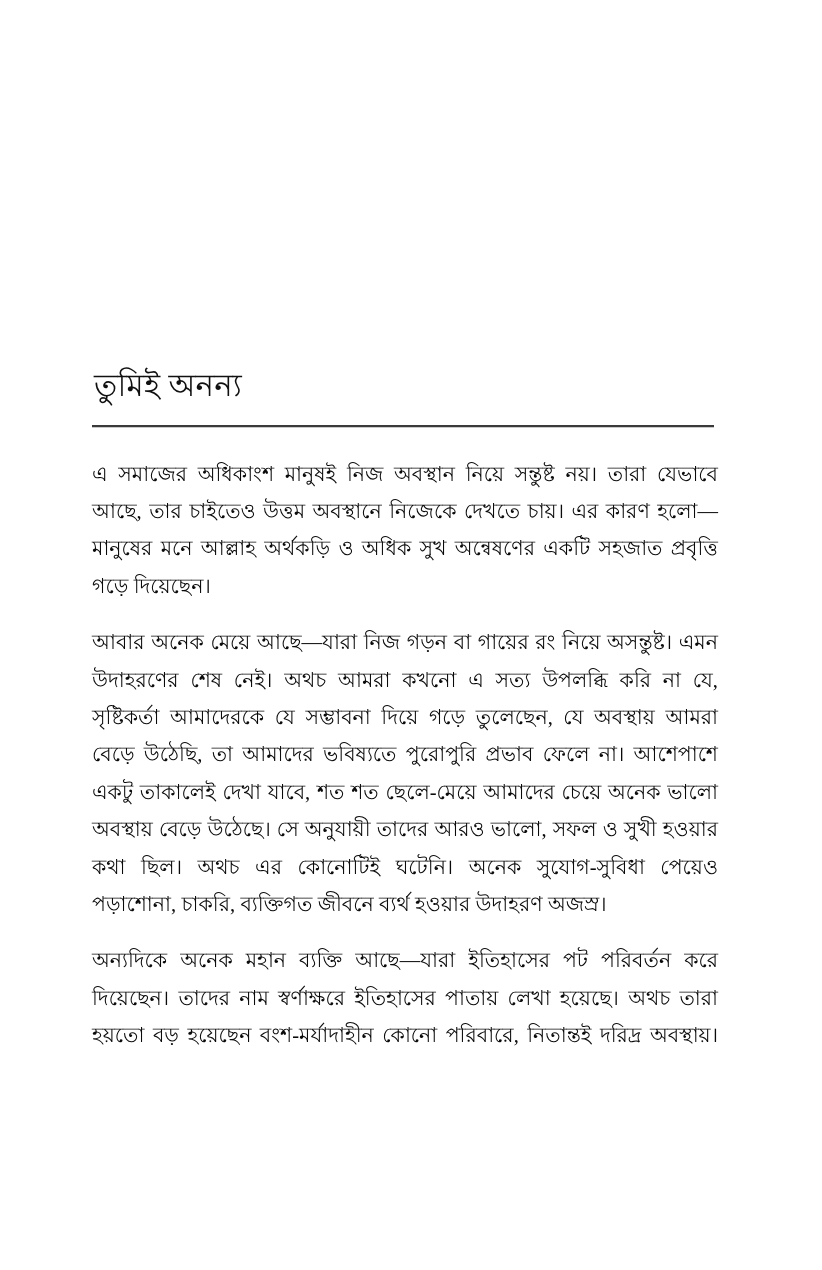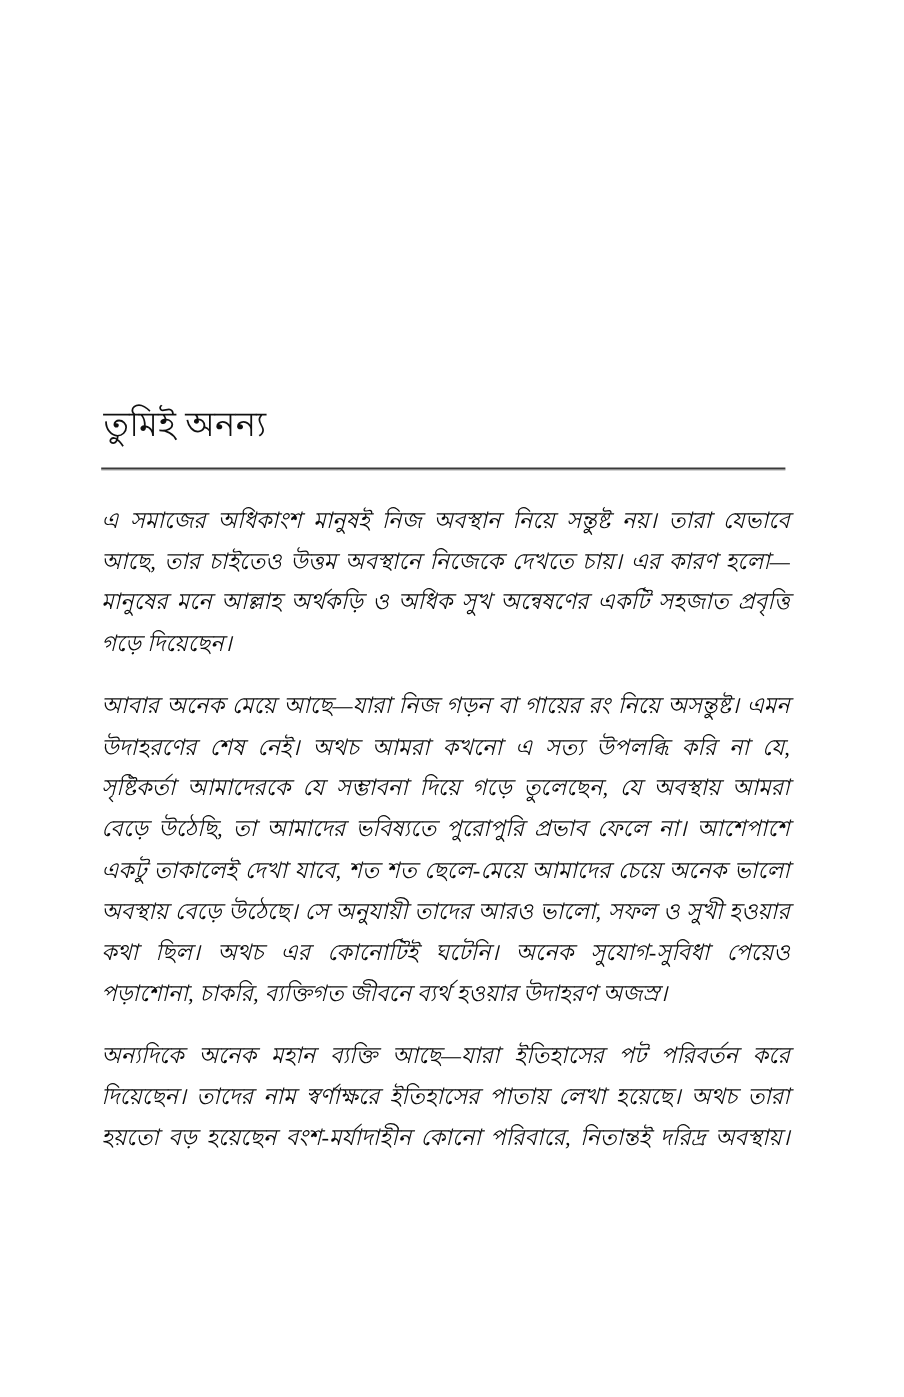--- a/index.html
+++ b/index.html
@@ -61,21 +61,20 @@
     font-family: "Liberation Serif", "DejaVu Serif", serif;
     font-size: 20.5px;
     line-height: 37.4px;
     color: #0a0a0a;
     text-align: justify;
     text-justify: inter-word;
     margin: 0 0 19px 0;
     padding: 0;
     word-spacing: 0.2px;
     hyphens: none;
-    font-style: italic;
   }
 
   .para:last-child {
     margin-bottom: 0;
   }
 
   .para-loose {
     word-spacing: 3.2px;
   }
 </style>

